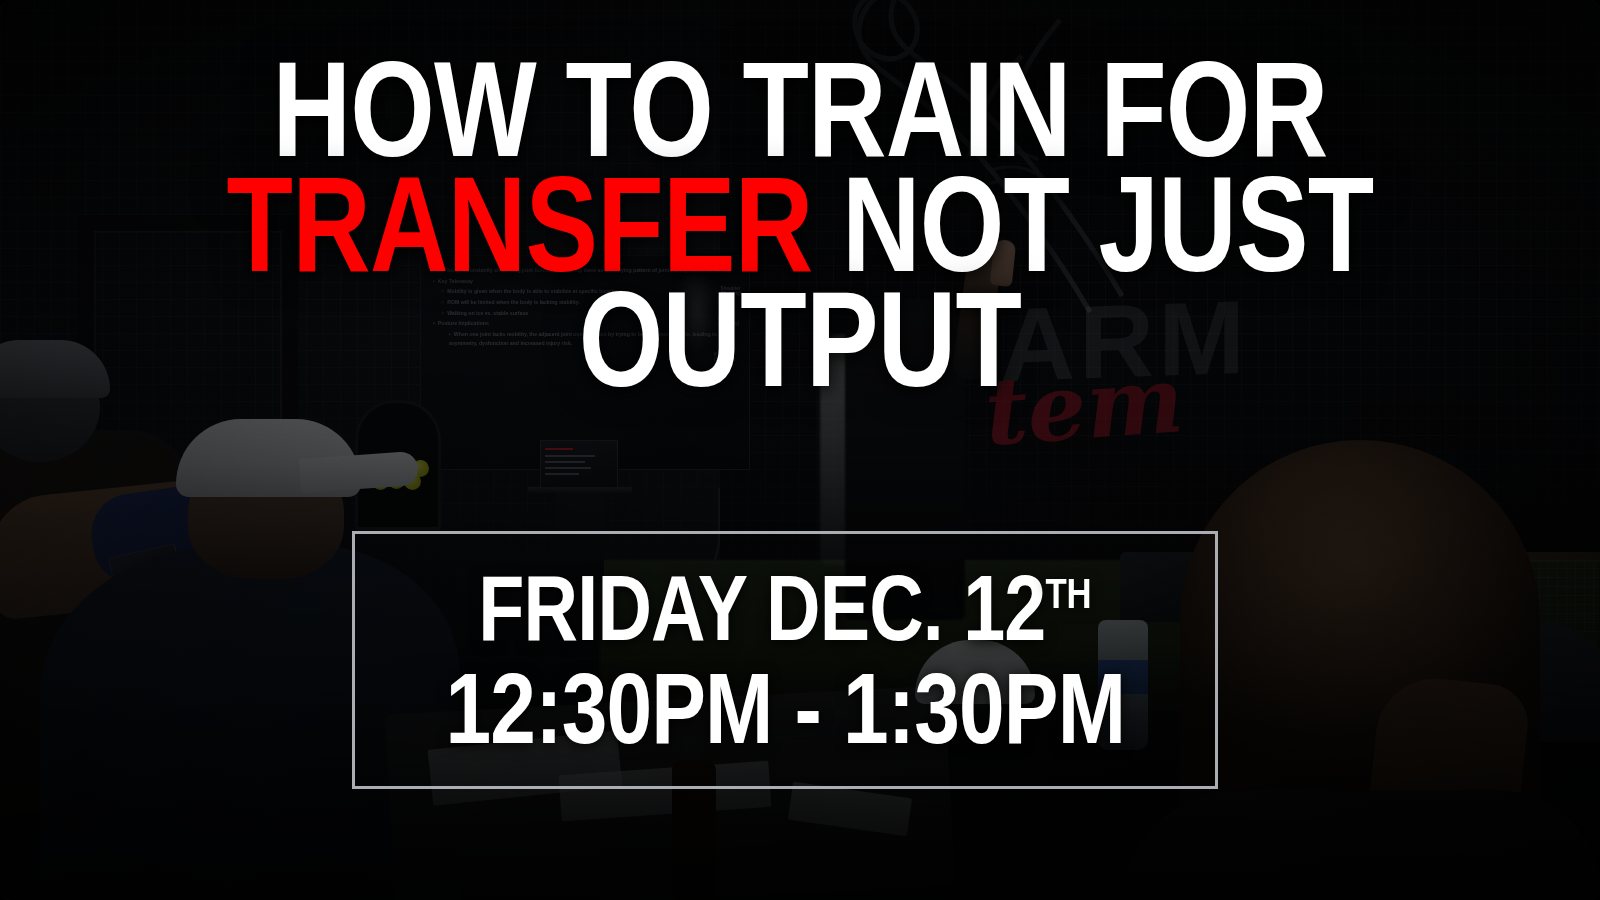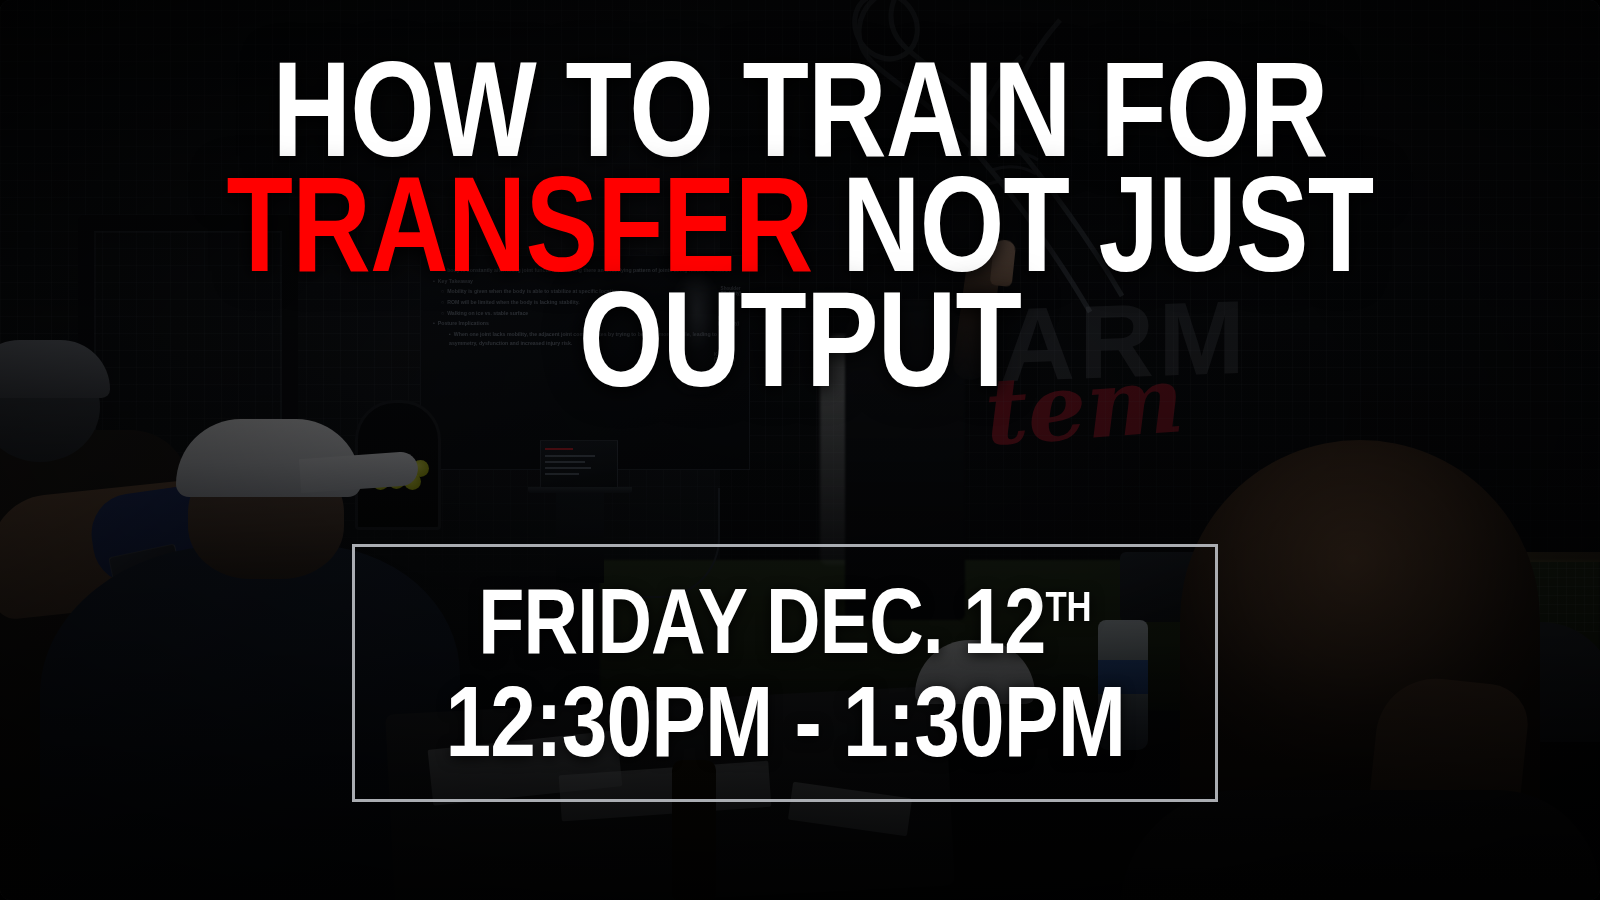--- a/index.html
+++ b/index.html
@@ -349,21 +349,21 @@
     display:block;
     font-size:136px;
     transform:scaleX(.80);
     white-space:nowrap;
   }
   .hl-accent{ color:#ff0000; }
 
   
   .infobox{
     position:absolute;
-    left:352px; top:544px; width:866px; height:258px;
+    left:352px; top:531px; width:866px; height:258px;
     border:3px solid rgba(185,188,193,.92);
     z-index:5;
     display:flex; flex-direction:column;
     align-items:center; justify-content:center;
     gap:4px;
   }
   .info-line{
     font-family:"Liberation Sans", sans-serif;
     font-weight:700; color:#ffffff;
     text-transform:uppercase;

